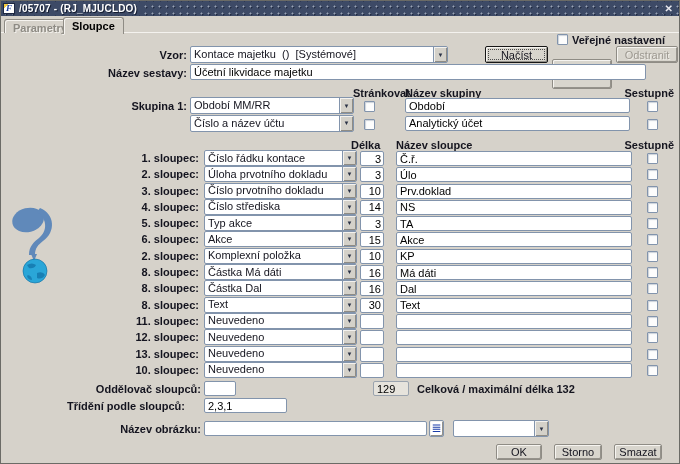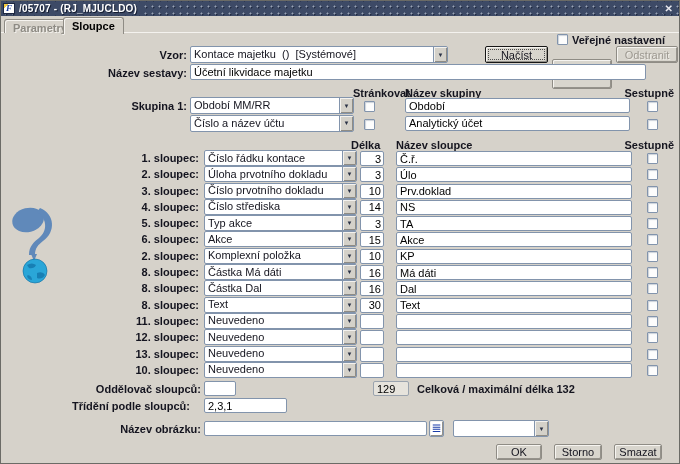--- a/index.html
+++ b/index.html
@@ -115,21 +115,21 @@
   .col-row{position:relative;height:15px;margin-bottom:1.3px;}
   .col-row .clbl{position:absolute;left:56px;top:1px;width:142px;text-align:right;}
   .col-row .combo{left:203px;top:-1px;width:153px;height:16px;}
   .col-row .delka{left:359px;top:0;width:24px;height:15px;text-align:right;padding:0 2px;}
   .col-row .cname{left:395px;top:0;width:236px;height:15px;}
   .col-row .chk{left:646px;top:2px;}
   .oddelovac-lbl{position:absolute;left:60px;top:382px;width:140px;text-align:right;}
   .oddelovac-input{left:203px;top:380px;width:32px;height:15px;}
   .celkova-field{left:372px;top:380px;width:36px;height:15px;}
   .celkova-lbl{left:416px;top:382px;}
-  .trideni-lbl{position:absolute;left:60px;top:399px;width:140px;text-align:center;}
+  .trideni-lbl{position:absolute;left:44px;top:399px;width:140px;text-align:right;}
   .trideni-input{left:203px;top:397px;width:83px;height:15px;}
   .obrazek-lbl{position:absolute;left:60px;top:422px;width:140px;text-align:right;}
   .obrazek-input{left:203px;top:420px;width:223px;height:15px;}
   .list-btn{left:428px;top:419px;width:15px;height:17px;background:#fff;
     border:1px solid #8294ac;font-size:12px;color:#1a3ca8;line-height:13px;}
   .obrazek-combo{left:452px;top:419px;width:96px;height:17px;}
   .btn-ok{left:495px;top:443px;width:46px;height:16px;}
   .btn-storno{left:553px;top:443px;width:48px;height:16px;}
   .btn-smazat{left:613px;top:443px;width:48px;height:16px;}
   .logo{position:absolute;left:8px;top:198px;}

